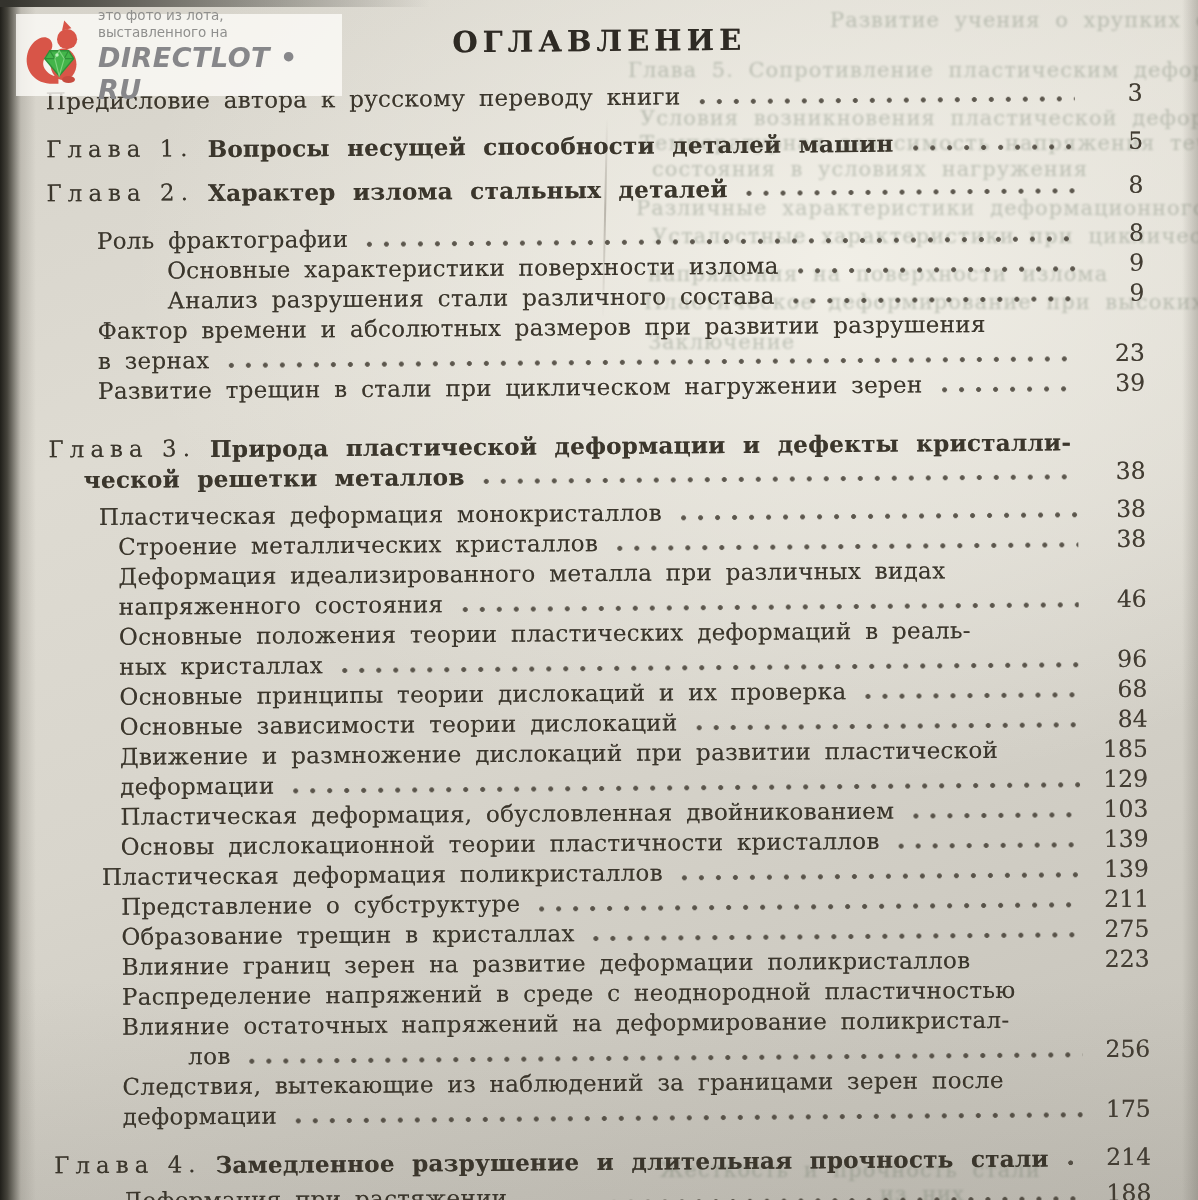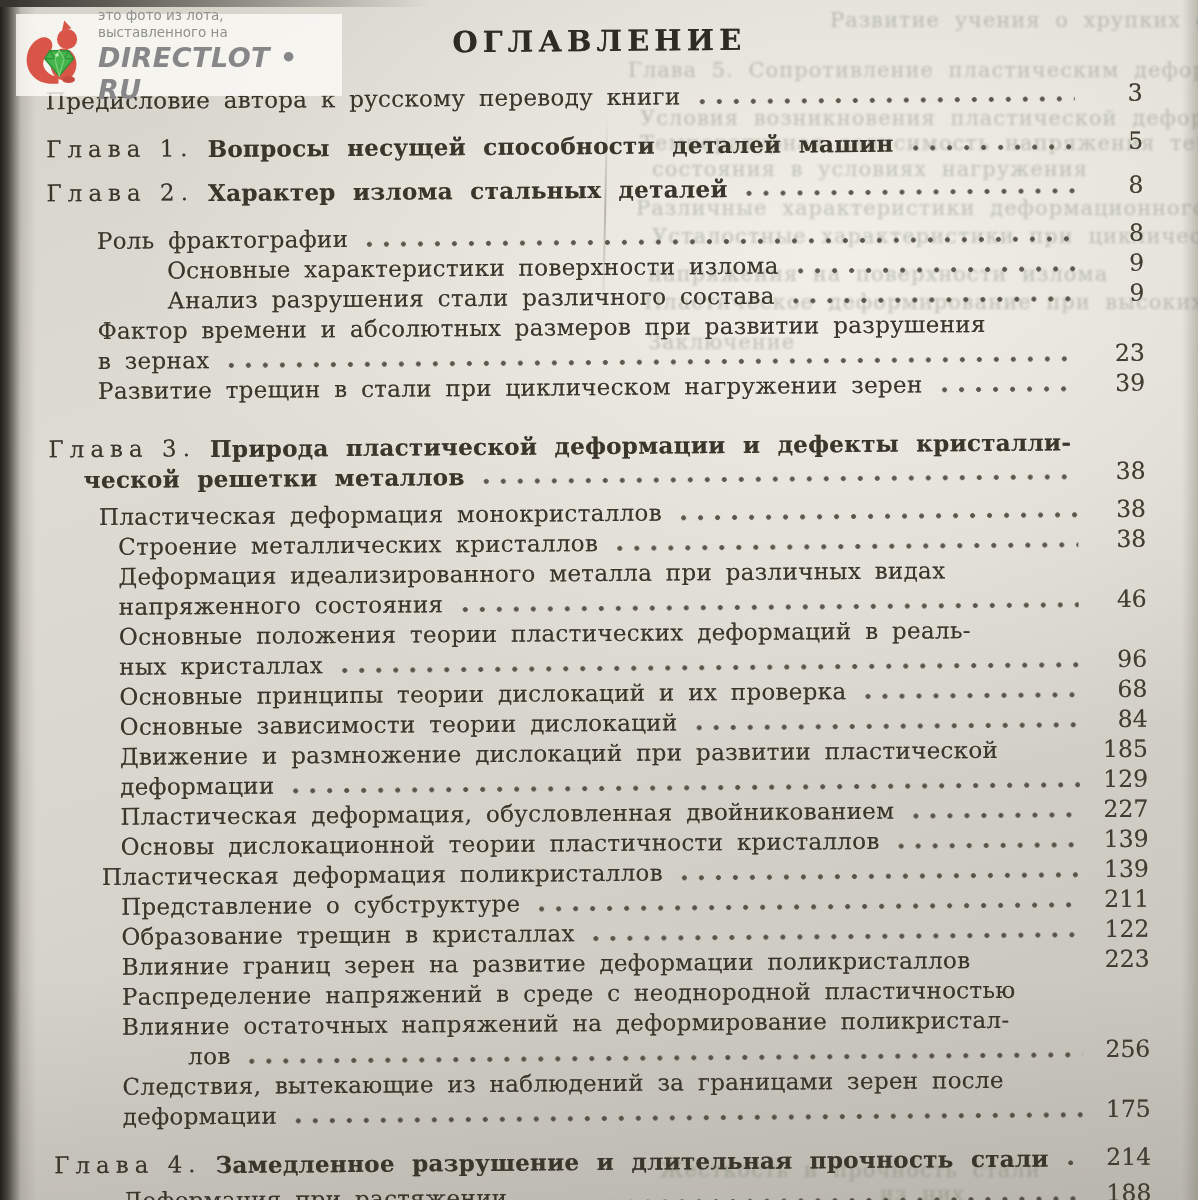--- a/index.html
+++ b/index.html
@@ -234,21 +234,21 @@
         <div class="toc-row lvl-l2">
 
     <span class="entry-text">деформации</span>
     <span class="dots"></span>
     <span class="page-num">129</span>
   </div>
         <div class="toc-row lvl-l2">
 
     <span class="entry-text">Пластическая деформация, обусловленная двойникованием</span>
     <span class="dots"></span>
-    <span class="page-num">227</span>
+    <span class="page-num">103</span>
   </div>
         <div class="toc-row lvl-l2">
 
     <span class="entry-text">Основы дислокационной теории пластичности кристаллов</span>
     <span class="dots"></span>
     <span class="page-num">139</span>
   </div>
         <div class="toc-row lvl-l1">
 
     <span class="entry-text">Пластическая деформация поликристаллов</span>
@@ -258,21 +258,21 @@
         <div class="toc-row lvl-l2">
 
     <span class="entry-text">Представление о субструктуре</span>
     <span class="dots"></span>
     <span class="page-num">211</span>
   </div>
         <div class="toc-row lvl-l2">
 
     <span class="entry-text">Образование трещин в кристаллах</span>
     <span class="dots"></span>
-    <span class="page-num">122</span>
+    <span class="page-num">275</span>
   </div>
         <div class="toc-row lvl-l2">
 
     <span class="entry-text">Влияние границ зерен на развитие деформации поликристаллов</span>
     <span class="spacer"></span>
     <span class="page-num">223</span>
   </div>
         <div class="toc-row lvl-l2">
 
     <span class="entry-text">Распределение напряжений в среде с неоднородной пластичностью</span>

